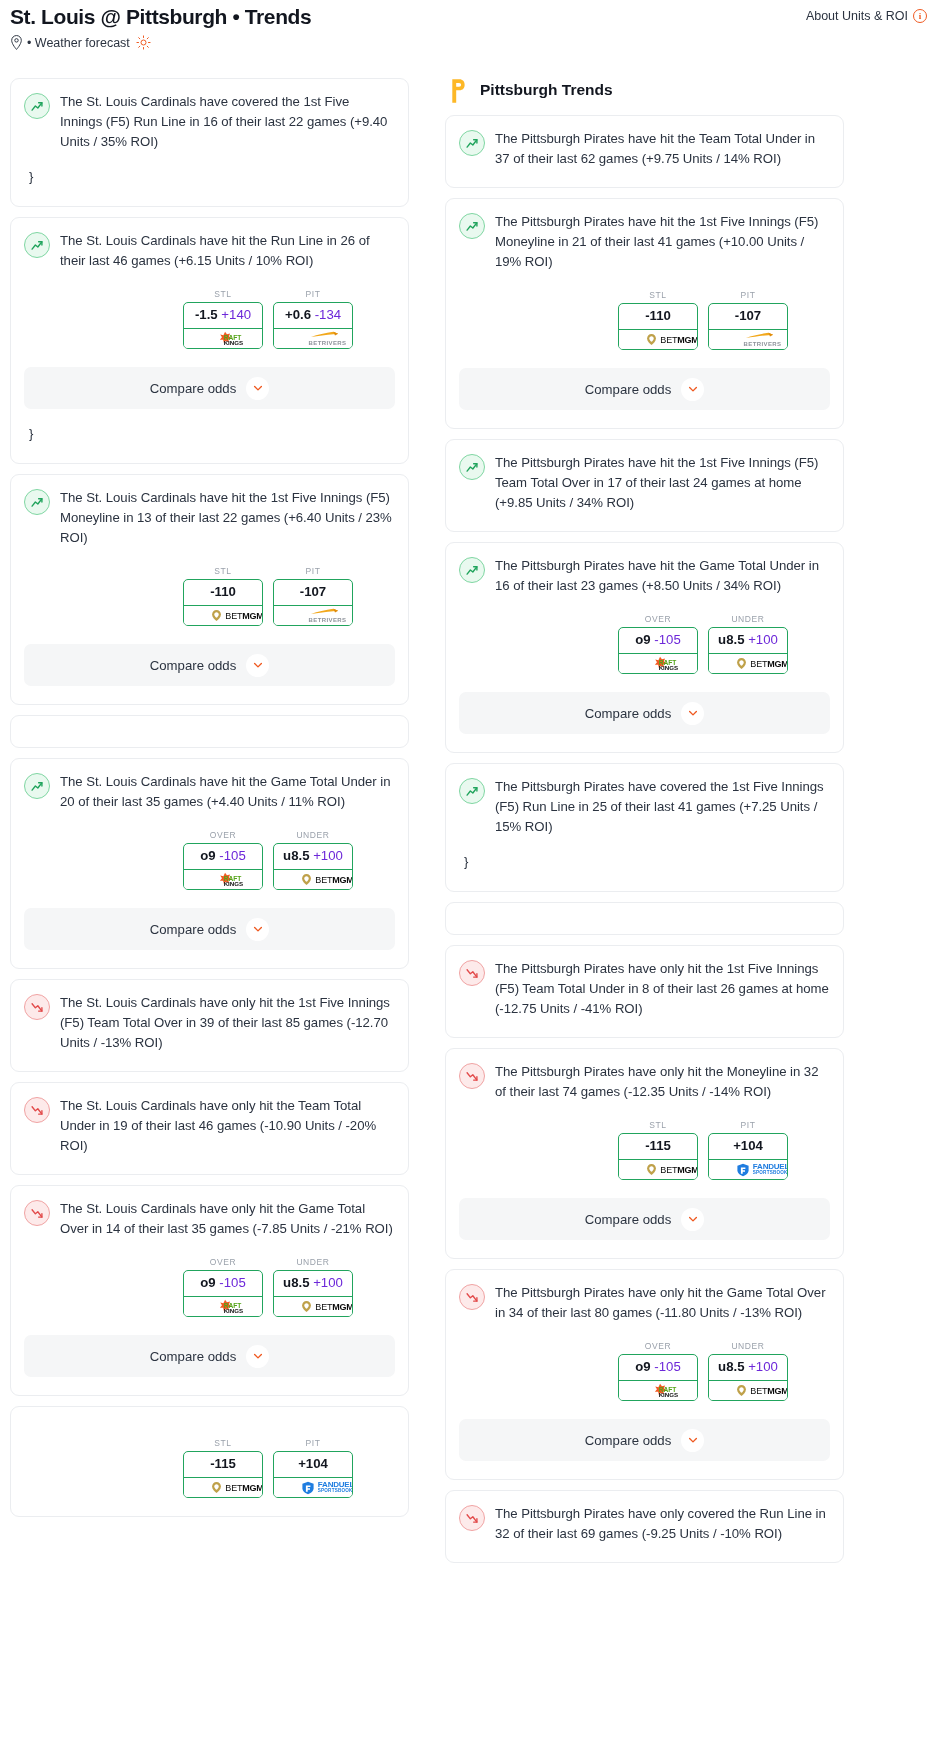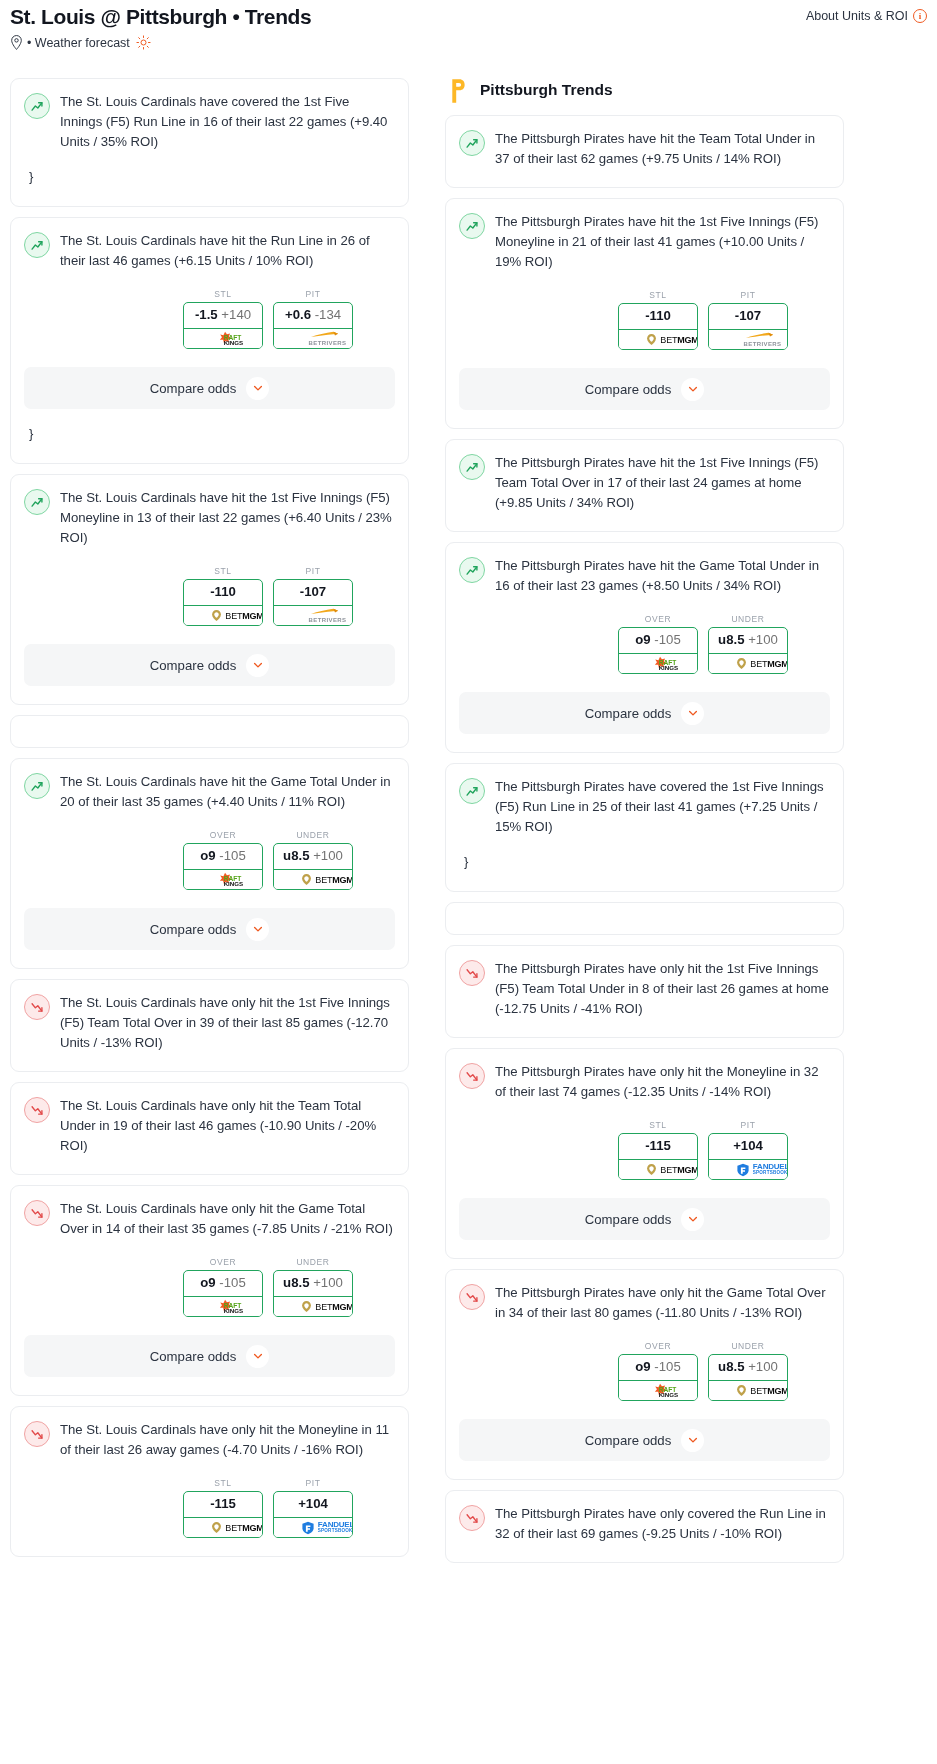--- a/index.html
+++ b/index.html
@@ -93,21 +93,21 @@
   }
   .odds-box {
     border: 1px solid #21a45d; border-radius: 5px; overflow: hidden;
     background: #fff;
   }
   .odds-value {
     text-align: center; font-size: 13.2px; font-weight: 700;
     color: #12161f; padding: 4px 0 5px 0; line-height: 16px;
     white-space: nowrap;
   }
-  .odds-value .sec { font-weight: 400; color: #737373; }
+  .odds-value .sec { font-weight: 400; color: #6d28d9; }
   .odds-book {
     border-top: 1px solid #21a45d;
     border-left: 1px solid #d8dbdf; border-right: 1px solid #d8dbdf;
     border-bottom: 1px solid #d8dbdf;
     border-radius: 0 0 5px 5px;
     height: 21px; display: flex; align-items: center; justify-content: center;
     margin: 0 -1px -1px -1px; background: #fff; padding-left: 29px;
   }
 
   
@@ -418,29 +418,20 @@
             <span class="compare-label">Compare odds</span>
             <span class="chev-btn">
               <svg viewBox="0 0 16 16" width="12" height="12">
                 <polyline points="3.5,6 8,10.5 12.5,6" fill="none" stroke="#ef5a22" stroke-width="1.8" stroke-linecap="round" stroke-linejoin="round"></polyline>
               </svg>
             </span>
           </div>
           <div class="card-pad-bottom"></div>
         </div>
         <div class="card">
-          <div class="trend-row">
-            <span class="trend-icon down">
-              <svg viewBox="0 0 22 22" width="18" height="18">
-                <polyline points="5,7 9,12 12,9.5 17,16" fill="none" stroke="#e24a4a" stroke-width="1.7" stroke-linecap="round" stroke-linejoin="round"></polyline>
-                <polyline points="13,16 17,16 17,12" fill="none" stroke="#e24a4a" stroke-width="1.7" stroke-linecap="round" stroke-linejoin="round"></polyline>
-              </svg>
-            </span>
-            <span class="trend-text">The St. Louis Cardinals have only hit the Moneyline in 11 of their last 26 away games (-4.70 Units / -16% ROI)</span>
-          </div>
           <div class="odds-wrap">
             <div class="odds-col">
               <div class="odds-label">STL</div>
               <div class="odds-box">
                 <div class="odds-value"><span>-115</span></div>
                 <div class="odds-book">
                   <span class="logo-mgm">
                     <svg viewBox="0 0 16 18" width="11" height="13">
                       <path d="M8 1c3.6 0 6.4 2.8 6.4 6.4 0 4.4-3.6 7.4-6.4 9.6C5.2 14.8 1.6 11.8 1.6 7.4 1.6 3.8 4.4 1 8 1z" fill="#bfa14a"></path>
                       <path d="M8 4.2c1.8 0 3.2 1.4 3.2 3.2 0 2-1.6 3.6-3.2 5-1.6-1.4-3.2-3-3.2-5 0-1.8 1.4-3.2 3.2-3.2z" fill="#fff"></path>

